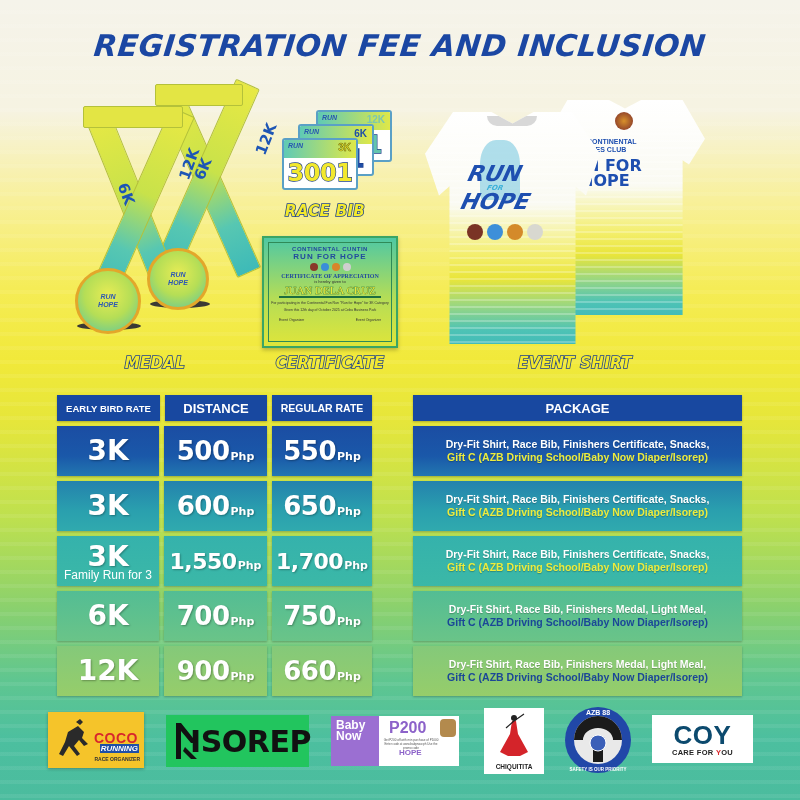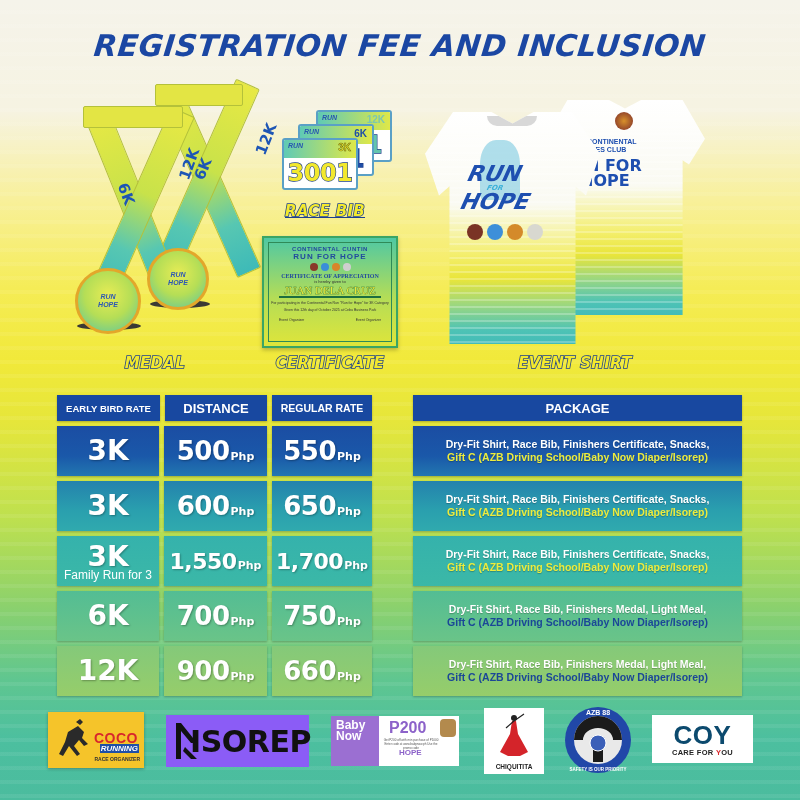--- a/index.html
+++ b/index.html
@@ -121,21 +121,21 @@
   .r4 .cell { background: linear-gradient(180deg, #84c97a 0%, #96cd6a 100%); }
   .gift-yellow { color: #ecec3e; }
   .gift-blue { color: #1b4797; text-shadow: none; }
   
   .sponsor { position: absolute; display: flex; align-items: center; justify-content: center; }
   .coco { left: 48px; top: 712px; width: 96px; height: 56px; background: #f5c42a; box-shadow: 0 1px 3px rgba(0,0,0,0.3); }
   .coco .t1 { position: absolute; right: 6px; top: 18px; font-size: 14px; font-weight: 900; color: #d8262c; letter-spacing: 0.5px; }
   .coco .t2 { position: absolute; right: 5px; top: 32px; font-size: 8px; font-weight: 900; color: #fff; background: #1f4fa6; padding: 0 1px; font-style: italic; }
   .coco .t3 { position: absolute; right: 4px; top: 44px; font-size: 5px; font-weight: 700; color: #333; }
   .coco .runner { position: absolute; left: 8px; top: 6px; width: 40px; height: 46px; }
-  .isorep { left: 166px; top: 715px; width: 143px; height: 52px; background: #8b5cf6; }
+  .isorep { left: 166px; top: 715px; width: 143px; height: 52px; background: #22c55e; }
   .isorep .t { font-size: 30px; font-weight: 900; color: #111; font-family: "DejaVu Sans", sans-serif; letter-spacing: -0.5px; margin-left: 26px; }
   .isorep svg { position: absolute; left: 7px; top: 6px; }
   .babynow { left: 331px; top: 716px; width: 128px; height: 50px; background: #fff; overflow: hidden; }
   .babynow .left { position: absolute; left: 0; top: 0; width: 48px; height: 50px; background: #9b6fd2; color: #fff; font-weight: 900; font-size: 12px; line-height: 11px; padding: 4px 0 0 5px; }
   .babynow .amt { position: absolute; left: 58px; top: 3px; font-size: 16px; font-weight: 900; color: #8c62c9; }
   .babynow .fine { position: absolute; left: 52px; top: 22px; width: 56px; font-size: 3px; color: #555; text-align: center; line-height: 4px; }
   .babynow .code { position: absolute; left: 68px; top: 32px; font-size: 8px; font-weight: 900; color: #8c62c9; }
   .babynow .dog { position: absolute; right: 3px; top: 3px; width: 16px; height: 18px; background: #b38a4d; border-radius: 4px; }
   .chiq { left: 484px; top: 708px; width: 60px; height: 66px; background: #fff; flex-direction: column; }
   .chiq .t { position: absolute; bottom: 4px; width: 100%; text-align: center; font-size: 6.5px; color: #222; font-weight: 700; }
@@ -194,21 +194,21 @@
     <div class="bib-num" style="text-align:right; padding-right:8px; color:#1d4ea8;">1</div>
   </div>
   <div class="bib" style="left:282px; top:138px;">
     <div class="bib-top">
         <span class="rn">RUN</span>
         <span class="km" style="color:#e8e22a; -webkit-text-stroke:0.5px #6a6a10;">3K</span>
       </div>
     <div class="bib-num">3001</div>
   </div>
 </div>
-<div class="caption" style="left:270px; top:202px; width:110px;text-decoration:underline;">RACE BIB</div>
+<div class="caption" style="left:270px; top:202px; width:110px;">RACE BIB</div>
 
 <div class="cert">
   <div class="cert-inner">
     <div class="c1">CONTINENTAL CUNTIN</div>
     <div class="c2">RUN FOR HOPE</div>
     <div class="logos">
       <i style="background:#8a3a2a"></i>
         <i style="background:#3a8ed8"></i>
         <i style="background:#d8862a"></i>
         <i style="background:#cfcfcf"></i>

